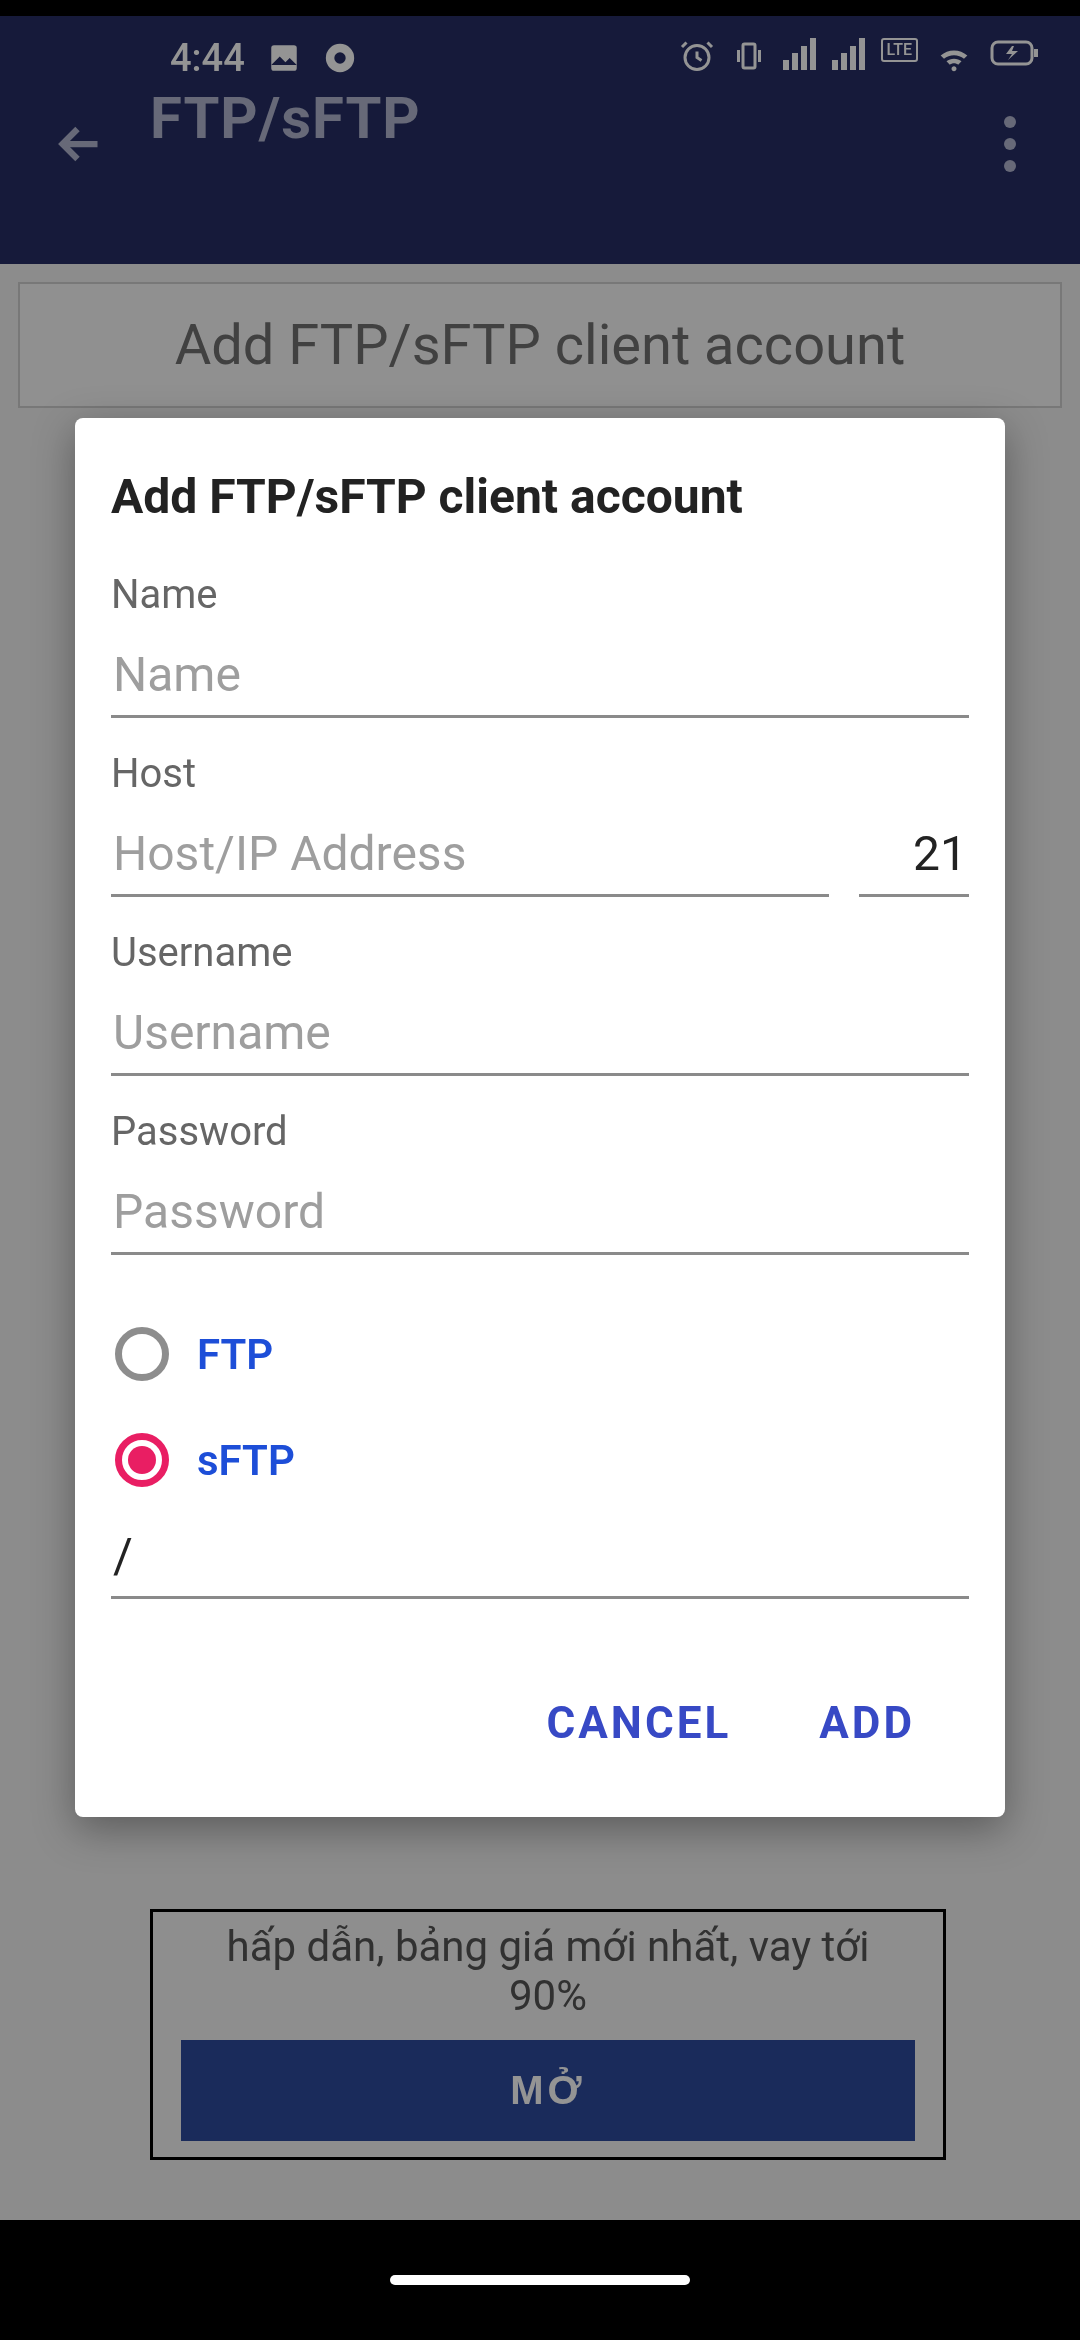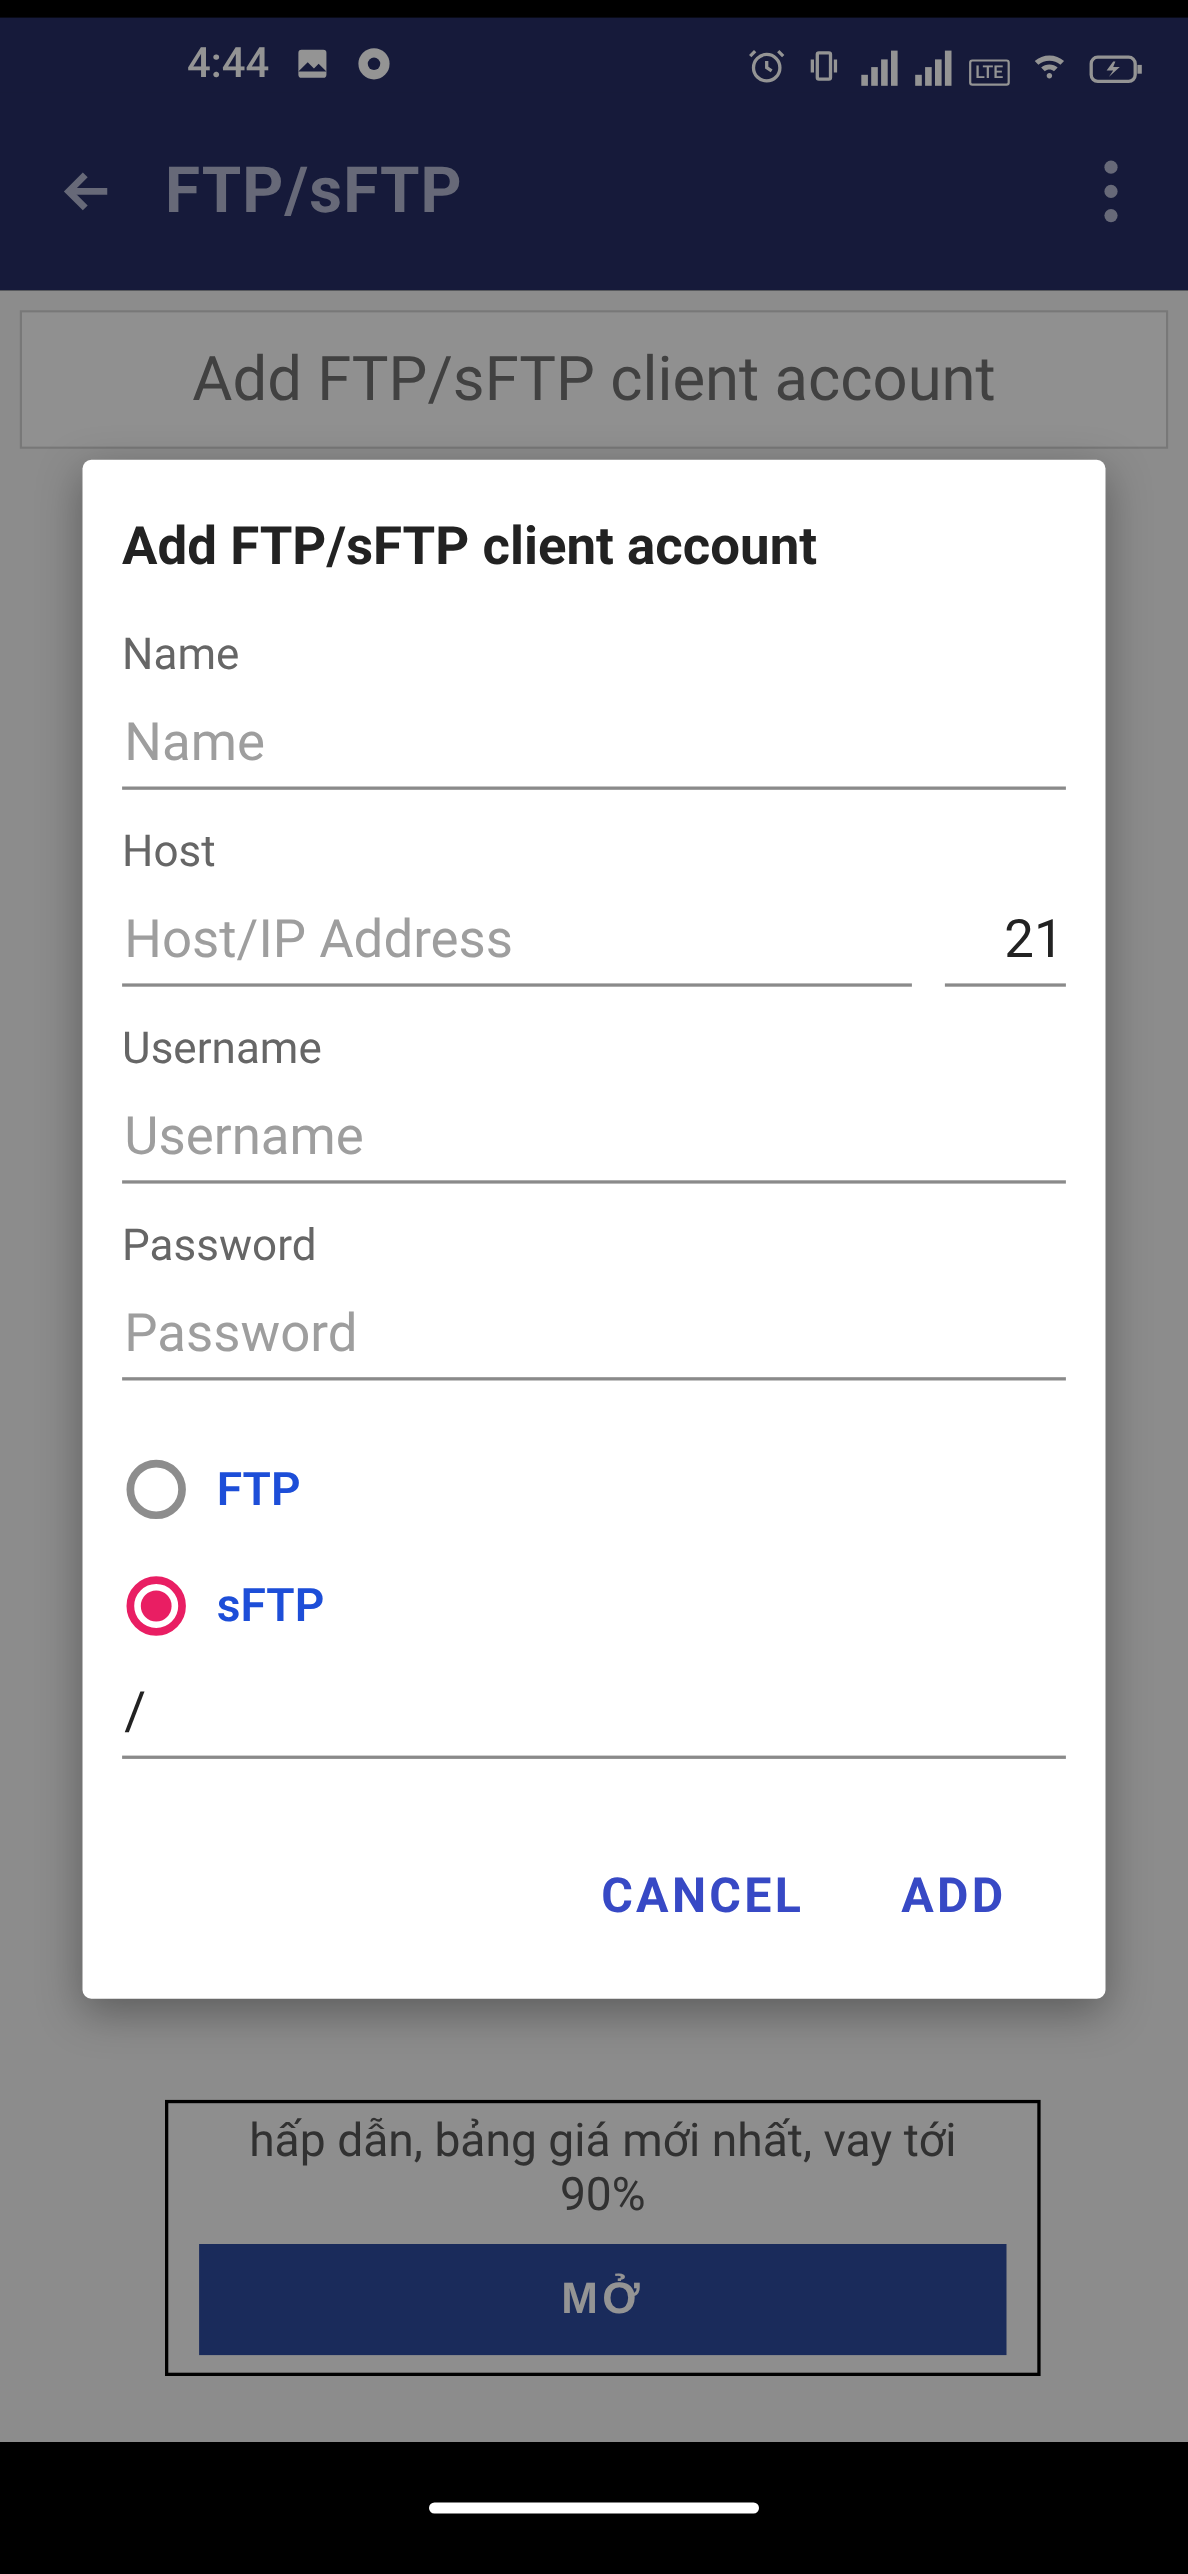--- a/index.html
+++ b/index.html
@@ -20,31 +20,31 @@
     background: #262e64;
     color: #fff;
     display: flex;
     align-items: center;
     justify-content: space-between;
     padding: 0 40px 0 170px;
     font-size: 38px;
     font-weight: 500;
   }
   .status-left { display: flex; align-items: center; gap: 22px; }
-  .status-right { display: flex; align-items: flex-end; gap: 16px; }
+  .status-right { display: flex; align-items: flex-start; gap: 16px; }
   .status-icon { display: inline-flex; align-items: center; }
 
   
   .appbar {
     position: absolute;
     top: 84px; left: 0; right: 0;
     height: 180px;
     background: #262e64;
     display: flex;
-    align-items: center;
+    align-items: flex-start;
     color: #b1b5cf;
   }
   .appbar .back {
     width: 120px; height: 120px;
     display:flex; align-items:center; justify-content:center;
     margin-left: 20px;
   }
   .appbar .title {
     font-size: 58px;
     font-weight: 700;

